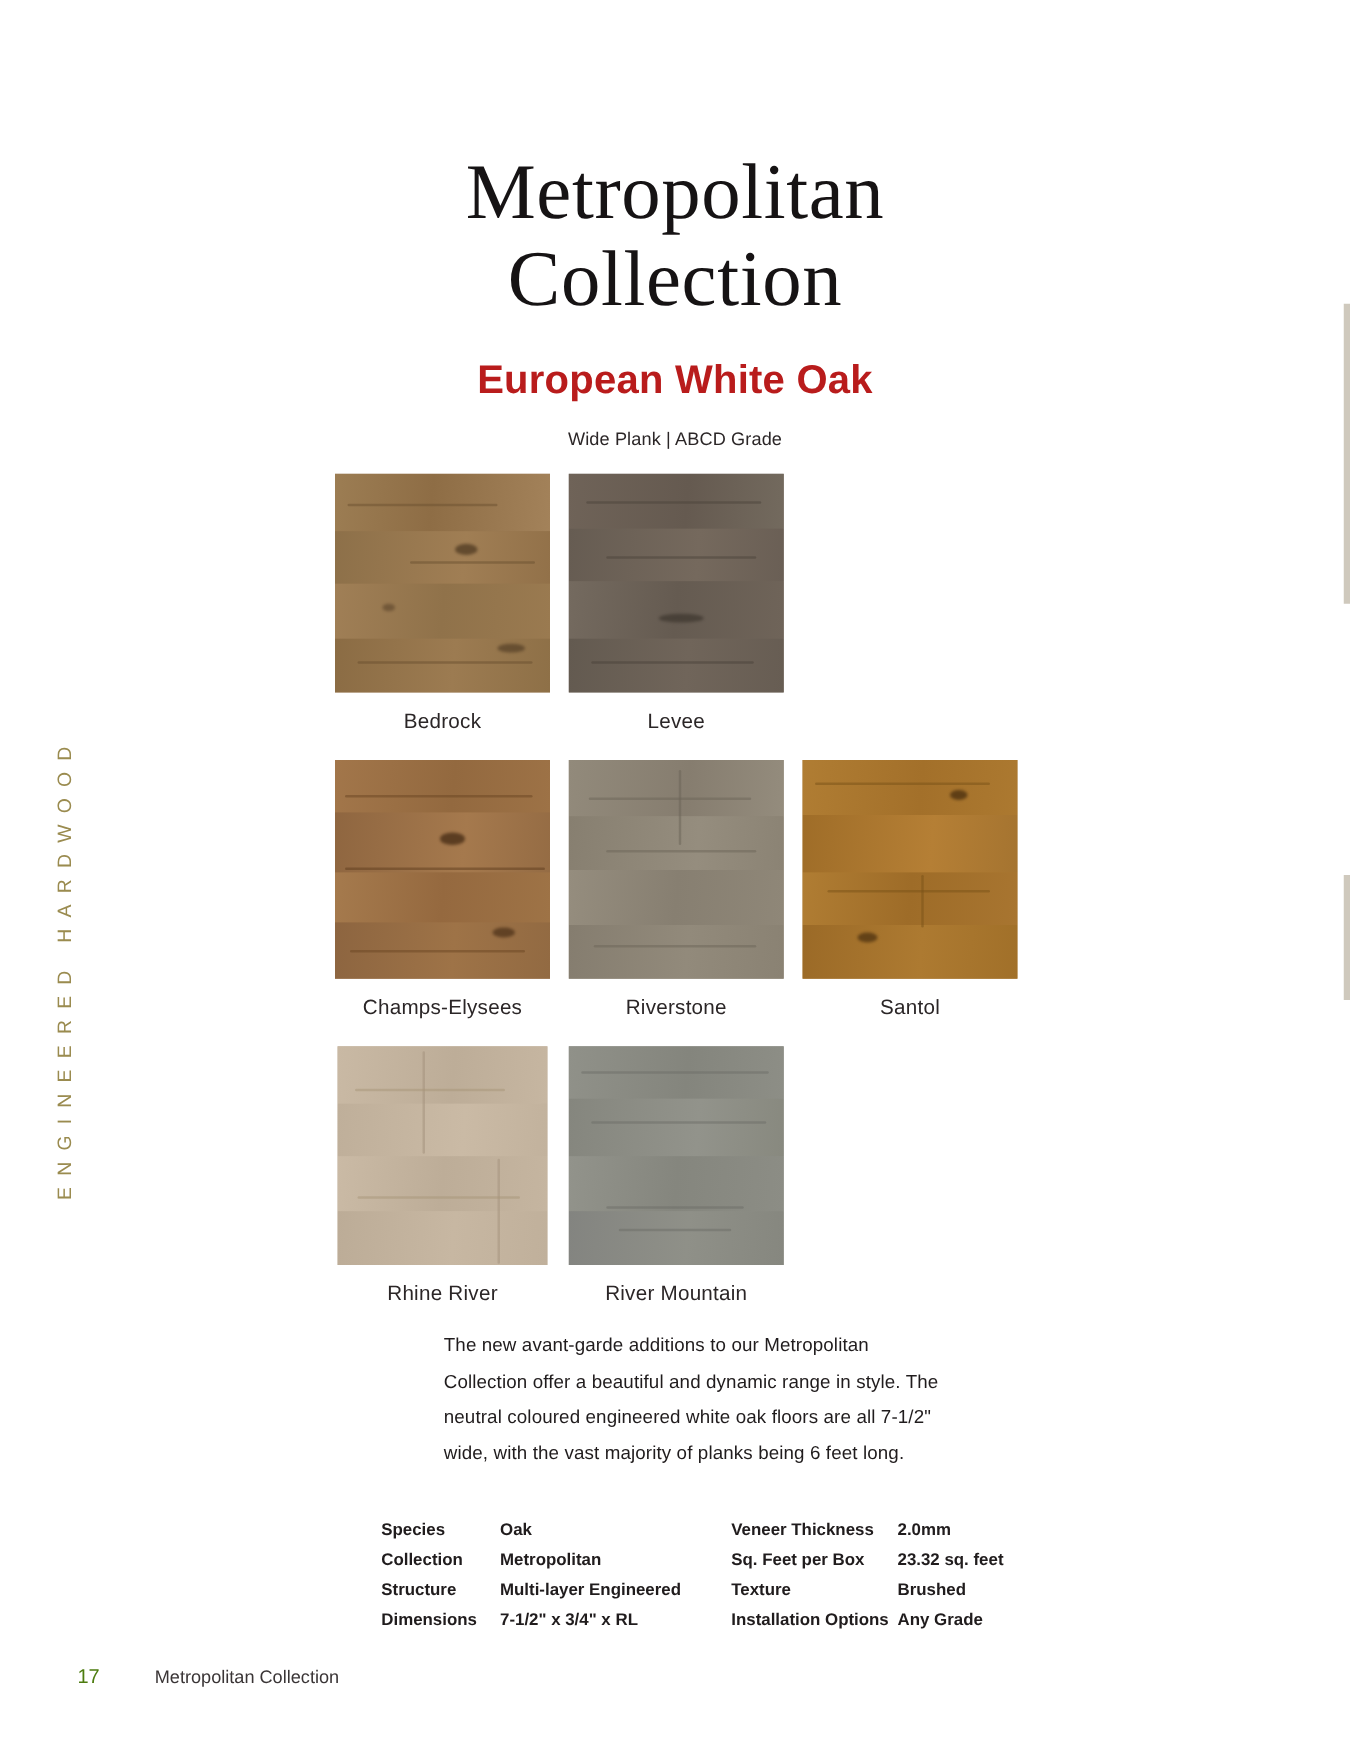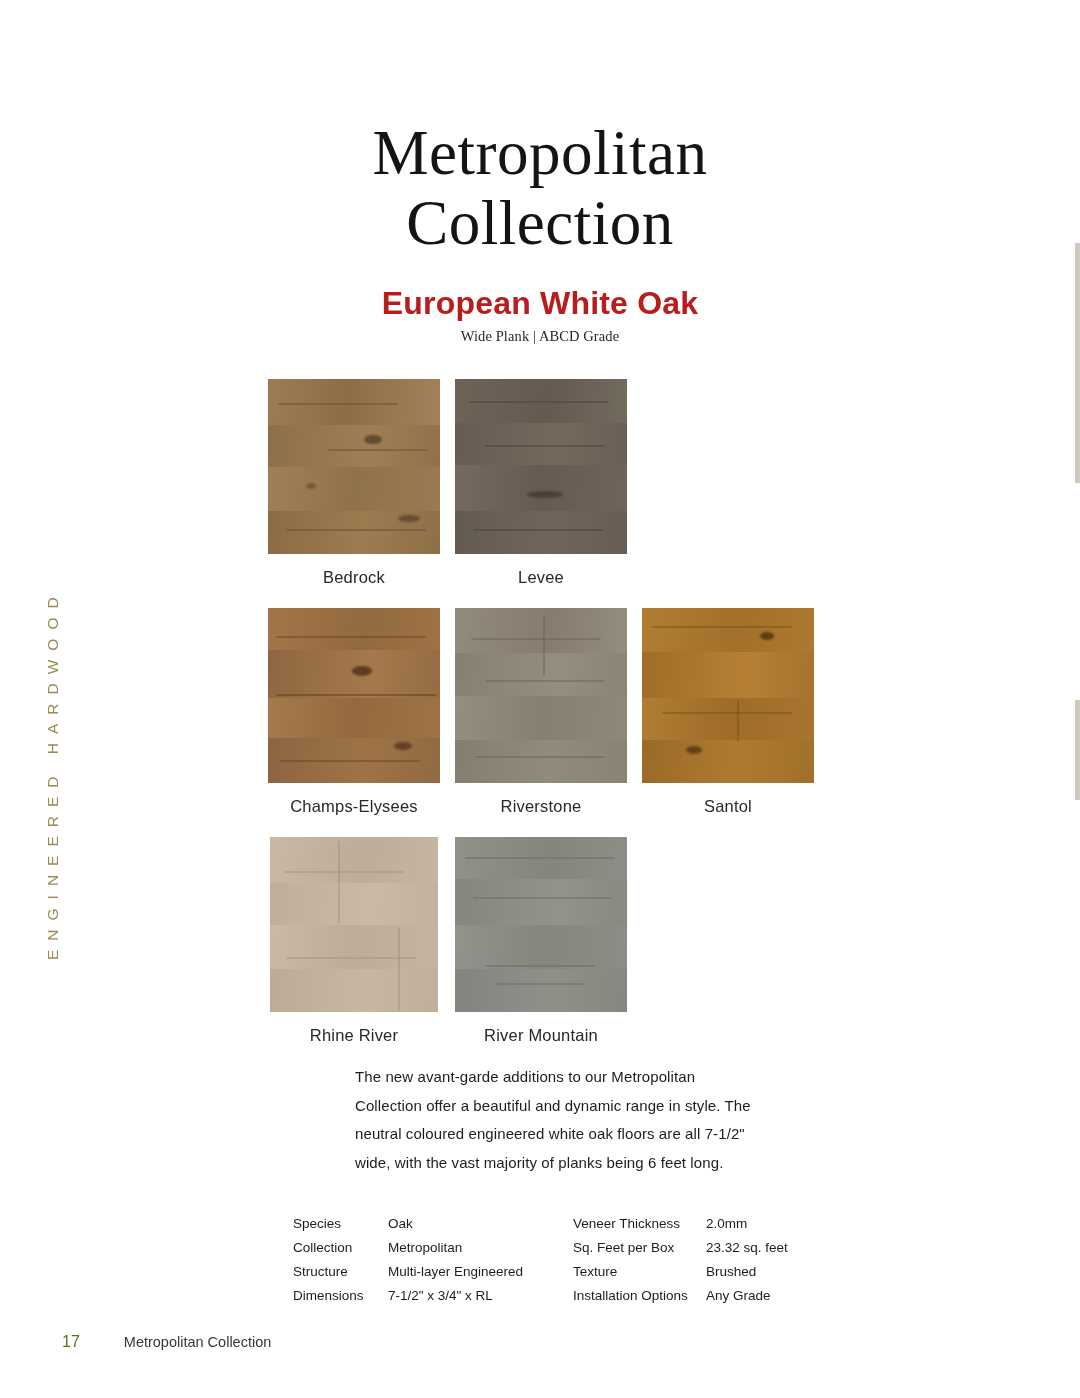--- a/index.html
+++ b/index.html
@@ -62,25 +62,24 @@
     font-weight: 400;
   }
   .subtitle {
     margin-top: 27px;
     font-size: 32px;
     letter-spacing: 0.2px;
     color: #b91c1c;
     font-weight: 700;
   }
   .subsubtitle {
-    margin-top: 6px;
+    margin-top: 22px;
     font-size: 14.5px;
     color: #2b2627;
     letter-spacing: 0.1px;
-    font-family: Liberation Serif, serif;
   }
 
   
   .grid {
     position: absolute;
     left: 268px;
     top: 379px;
     width: 545px;
   }
   .row {
@@ -141,26 +140,27 @@
     width: 400px;
     font-size: 15px;
     line-height: 28.5px;
     color: #201c1d;
     letter-spacing: 0.1px;
   }
 
   
   .specs {
     position: absolute;
-    left: 293px;
+    left: 305px;
     top: 1212px;
     width: 520px;
     font-size: 13.5px;
     line-height: 23px;
     color: #201c1d;
+    font-weight: bold;
   }
   .specs table { border-collapse: collapse; }
   .specs td { padding: 0 0 1px 0; vertical-align: top; white-space: nowrap; }
   .specs .k1 { width: 95px; }
   .specs .v1 { width: 185px; }
   .specs .k2 { width: 133px; }
   .specs .v2 { width: 107px; }
 
   
   .footer {

